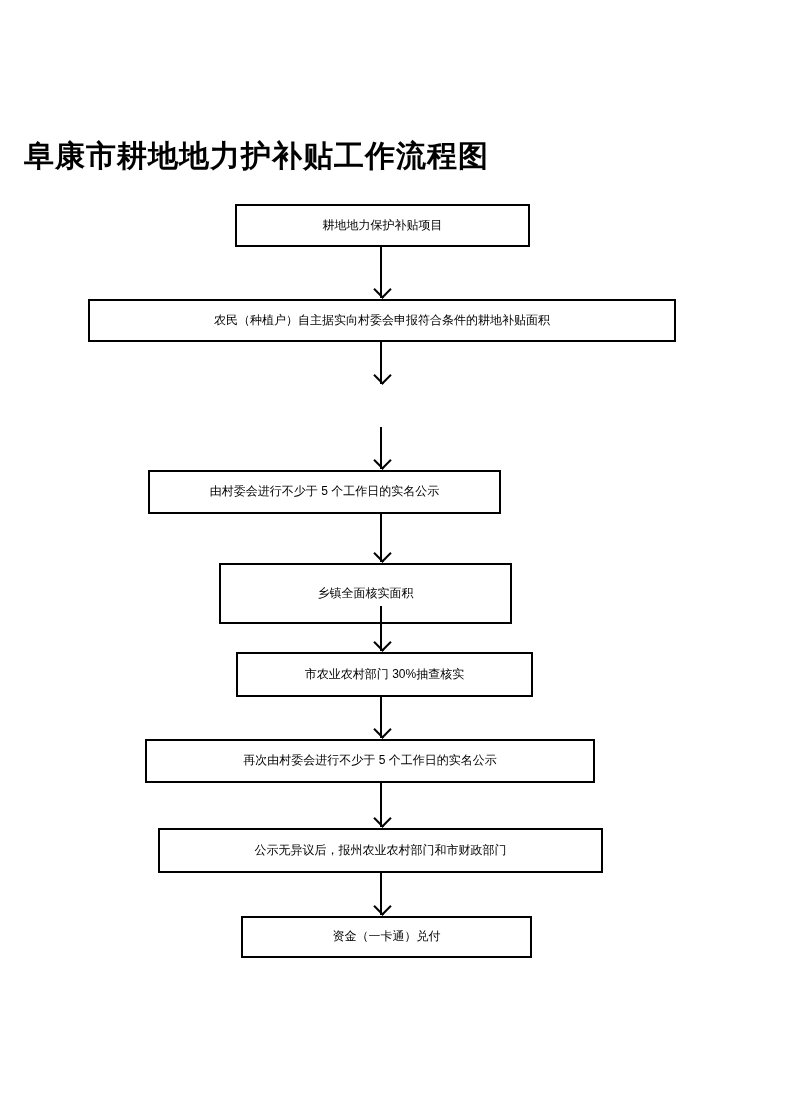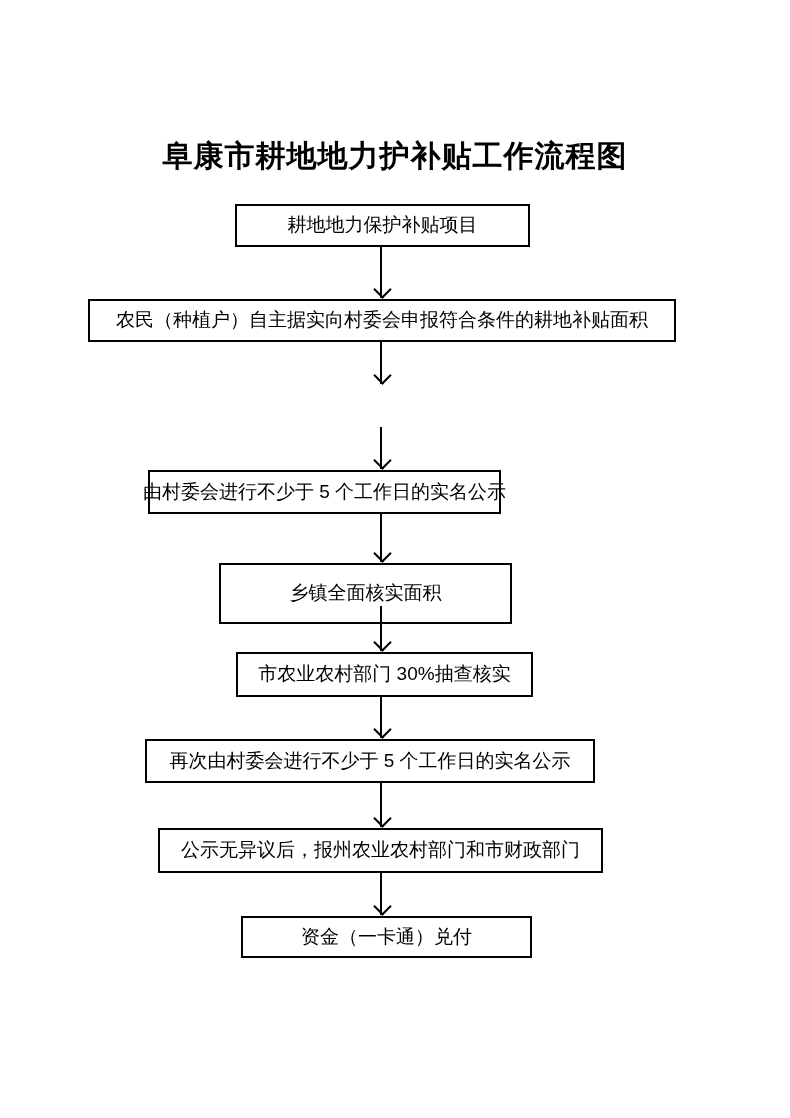--- a/index.html
+++ b/index.html
@@ -17,34 +17,34 @@
     height:1118px;
     background:var(--paper);
     overflow:hidden;
     margin:0 auto;
   }
   .doc-title{
     position:absolute;
     left:0;
     top:136px;
     width:100%;
-    text-align:center;
     font-size:30px;
     font-weight:700;
     color:var(--ink);
     letter-spacing:1px;
+    padding-left:24px;
   }
   .box{
     position:absolute;
     border:2px solid var(--ink);
     background:var(--paper);
     display:flex;
     align-items:center;
     justify-content:center;
-    font-size:19px;
+    font-size:12px;
     color:var(--ink);
     line-height:1.1;
     white-space:nowrap;
   }
   .arrow{
     position:absolute;
     width:18px;
   }
   .arrow::before{
     content:"";

